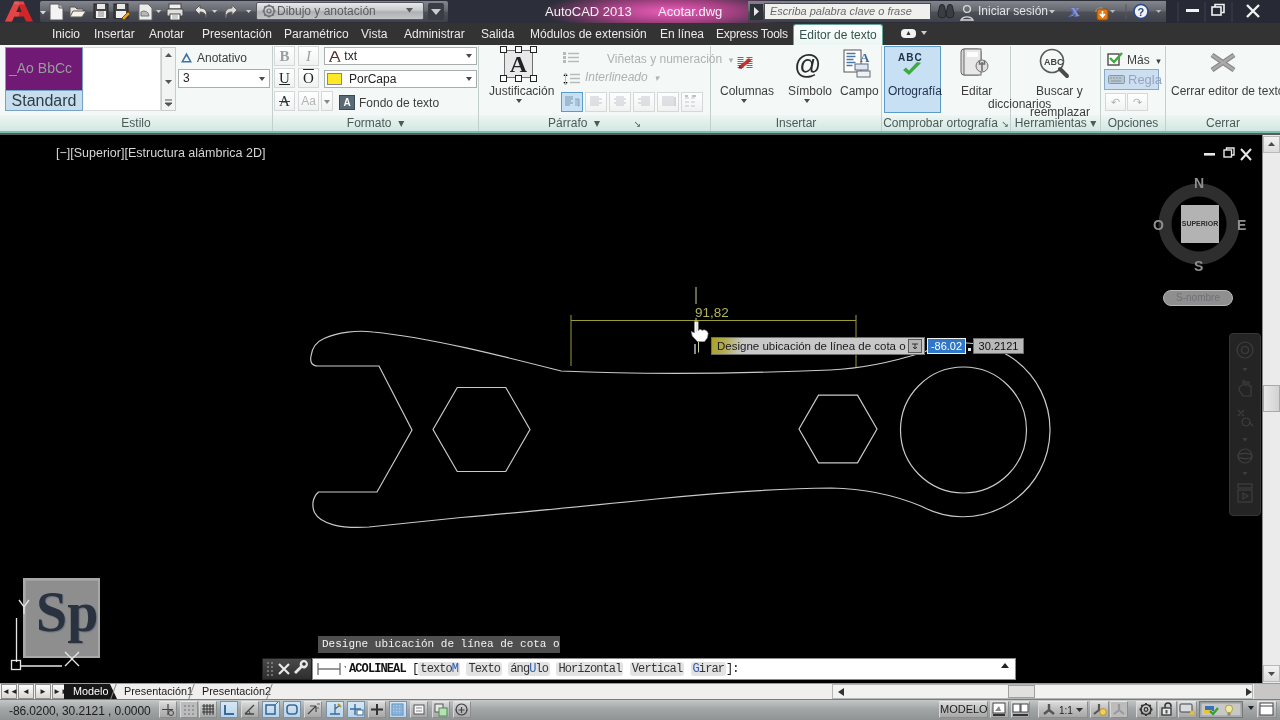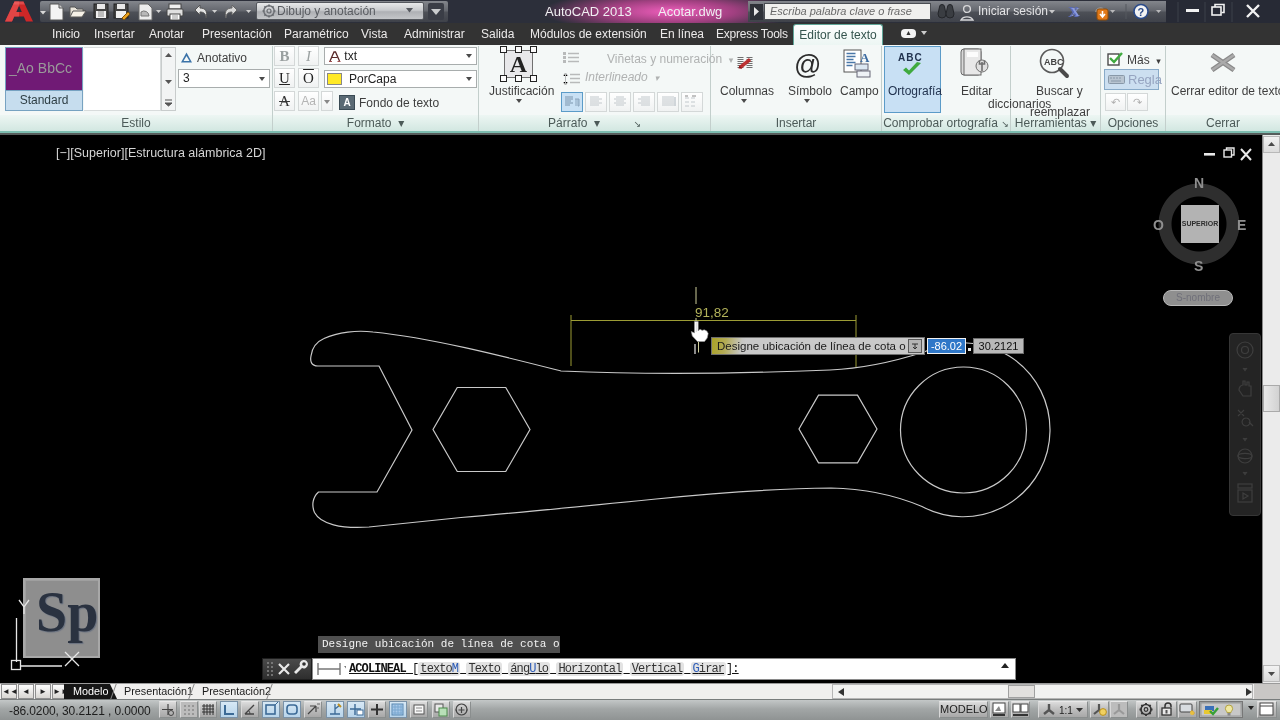--- a/index.html
+++ b/index.html
@@ -62,21 +62,21 @@
 #navbar { left:1229px; top:333px; width:32px; height:183px; background:#242424; border:1px solid #363636; border-radius:4px; }
 
 #vscroll { left:1262px; top:135px; width:18px; height:548px; background:#ebebeb; border-left:1px solid #8a8a8a; }
 .sbtn { left:1263px; width:17px; height:17px; background:linear-gradient(#f2f2f2,#dcdcdc); border:1px solid #b9b9b9; }
 #vthumb { left:1263px; top:385px; width:17px; height:27px; background:linear-gradient(90deg,#e9e9e9,#d2d2d2); border:1px solid #aaa; }
 
 #promptbox { left:318px; top:636px; width:242px; height:17px; background:#4f4f4f;
   color:#f2f2f2; font-family:"Liberation Mono",monospace; font-size:11px; line-height:17px; padding-left:4px; }
 #cmddark { left:262px; top:658px; width:50px; height:22px; background:linear-gradient(#4a4a4a,#2e2e2e); border:1px solid #1e1e1e; }
 #cmdwhite { left:312px; top:658px; width:704px; height:22px; background:#ffffff; border:1px solid #8a8a8a;
-  font-family:"Liberation Mono",monospace; font-size:12px; letter-spacing:-0.9px; color:#111; line-height:20px;text-decoration:underline; }
+  font-family:"Liberation Mono",monospace; font-size:12px; letter-spacing:-0.9px; color:#111; line-height:20px; }
 .pill { background:#e3e3e3; border-radius:3px; padding:0 2px; color:#333; }
 .hk { color:#2b5bb7; }
 
 #splogo { left:23px; top:578px; width:77px; height:80px; background:#8e8e8e;
   border:2px solid #a8a8a8; box-shadow: inset 1px 1px 0 #9f9f9f; }
 #sptext { left:36px; top:580px; color:#2a3240; font-size:56px; font-weight:bold;
   font-family:"Liberation Serif", serif; text-shadow:1px 1px 1px #6a7280; }
 
 
 #tabsrow { left:0; top:683px; width:1280px; height:16px; background:#f0efee; border-top:1px solid #9a9a9a; }
@@ -249,21 +249,21 @@
 <div class="abs plabel" style="left:273px;top:115px;width:205px;">Formato&nbsp;&nbsp;▾</div>
 <div class="abs plabel" style="left:479px;top:115px;width:231px;">Párrafo&nbsp;&nbsp;▾&nbsp;&nbsp;&nbsp;&nbsp;&nbsp;&nbsp;&nbsp;&nbsp;&nbsp;&nbsp;<span style="font-size:9px;">↘</span></div>
 <div class="abs plabel" style="left:711px;top:115px;width:170px;">Insertar</div>
 <div class="abs plabel" style="left:882px;top:115px;width:128px;">Comprobar ortografía&nbsp;<span style="font-size:9px;">↘</span></div>
 <div class="abs plabel" style="left:1011px;top:115px;width:89px;">Herramientas&nbsp;▾</div>
 <div class="abs plabel" style="left:1101px;top:115px;width:64px;">Opciones</div>
 <div class="abs plabel" style="left:1166px;top:115px;width:114px;">Cerrar</div>
 
 <div class="abs" style="left:5px;top:47px;width:78px;height:64px;border:1px solid #77a2c1;background:#701a75;">
   <div style="height:42px;color:#9a9a9a;font-size:14px;padding:12px 0 0 3px;">_Ao BbC<span style="letter-spacing:-3px;">c</span></div>
-  <div style="height:20px;background:#c6ddee;border-top:1px solid #77a2c1;color:#2e3e44;font-size:12px;text-align:center;line-height:19px;">Standard</div>
+  <div style="height:20px;background:#c6ddee;border-top:1px solid #77a2c1;color:#2e3e44;font-size:16px;text-align:center;line-height:19px;">Standard</div>
 </div>
 <div class="abs" style="left:84px;top:47px;width:77px;height:64px;background:#fff;border:1px solid #d8dcdc;border-left:none;"></div>
 <div class="abs" style="left:161px;top:47px;width:15px;height:64px;background:#f2f4f4;border:1px solid #c8cccc;">
   <svg width="13" height="62">
         <path d="M3 9 L6.5 5 L10 9 Z" fill="#555"></path>
         <path d="M3 32 L6.5 36 L10 32 Z" fill="#555"></path>
         <path d="M3 52 h7 M3 55 L6.5 58 L10 55 Z" fill="#555" stroke="#555" stroke-width="1"></path>
       </svg>
 </div>
 <svg class="abs" style="left:180px;top:51px;" width="13" height="13">

